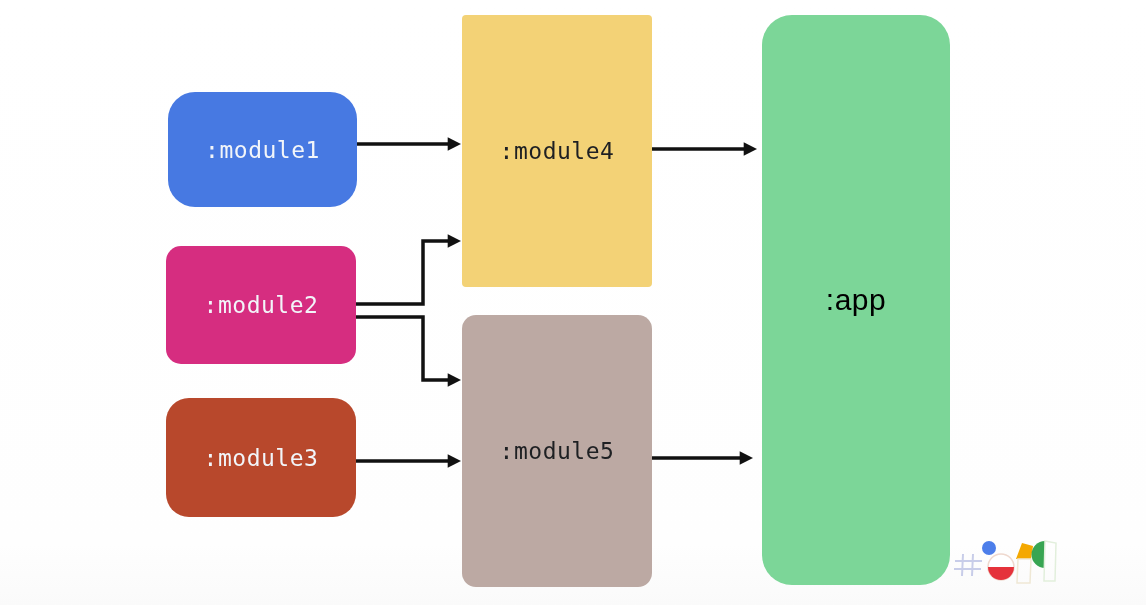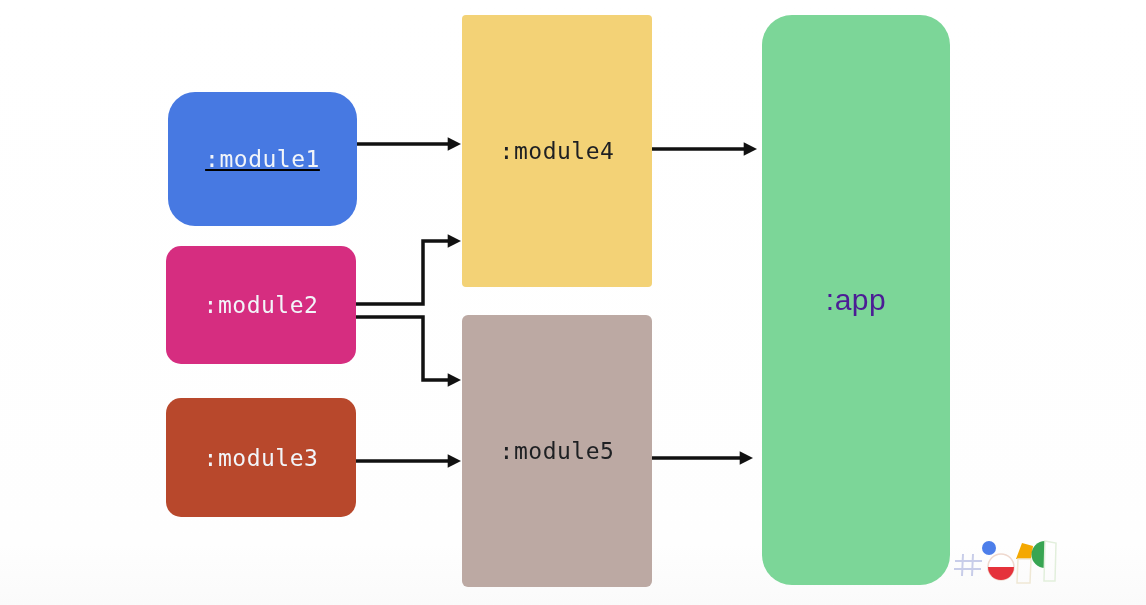--- a/index.html
+++ b/index.html
@@ -22,35 +22,35 @@
     justify-content: center;
     box-sizing: border-box;
   }
   .node .label {
     font-family: "DejaVu Sans Mono", "Liberation Mono", monospace;
     font-size: 23px;
     letter-spacing: 0.5px;
     white-space: nowrap;
   }
   
-  .node-module1 { left: 168px; top: 92px;  width: 189px; height: 134px; border-radius: 27px; background: #4779E2; text-decoration: underline; }
+  .node-module1 { left: 168px; top: 92px;  width: 189px; height: 115px; border-radius: 27px; background: #4779E2; }
   .node-module2 { left: 166px; top: 246px; width: 190px; height: 118px; border-radius: 15px; background: #D62D80; }
-  .node-module3 { left: 166px; top: 398px; width: 190px; height: 119px; border-radius: 15px; background: #B8482C; }
+  .node-module3 { left: 166px; top: 398px; width: 190px; height: 119px; border-radius: 23px; background: #B8482C; }
   .node-module1 .label, .node-module2 .label, .node-module3 .label { color: #F2F5F9; }
   
   .node-module4 { left: 462px; top: 15px;  width: 190px; height: 272px; border-radius: 4px; background: #F3D276; }
-  .node-module5 { left: 462px; top: 315px; width: 190px; height: 272px; border-radius: 6px; background: #BCA9A3; }
+  .node-module5 { left: 462px; top: 315px; width: 190px; height: 272px; border-radius: 14px; background: #BCA9A3; }
   .node-module4 .label, .node-module5 .label { color: #1E2023; }
   
   .node-app { left: 762px; top: 15px; width: 188px; height: 570px; border-radius: 30px; background: #7CD698; }
   .node-app .label {
     font-family: "Liberation Sans", sans-serif;
     font-size: 30px;
     font-weight: 500;
-    color: #4c1d95;
+    color: #000000;
     letter-spacing: 0.5px;
   }
   .edges-layer, .logo-layer {
     position: absolute;
     left: 0;
     top: 0;
     pointer-events: none;
   }
   .edges-layer { width: 1146px; height: 605px; }
   .logo-layer { left: 952px; top: 538px; width: 110px; height: 50px; }

